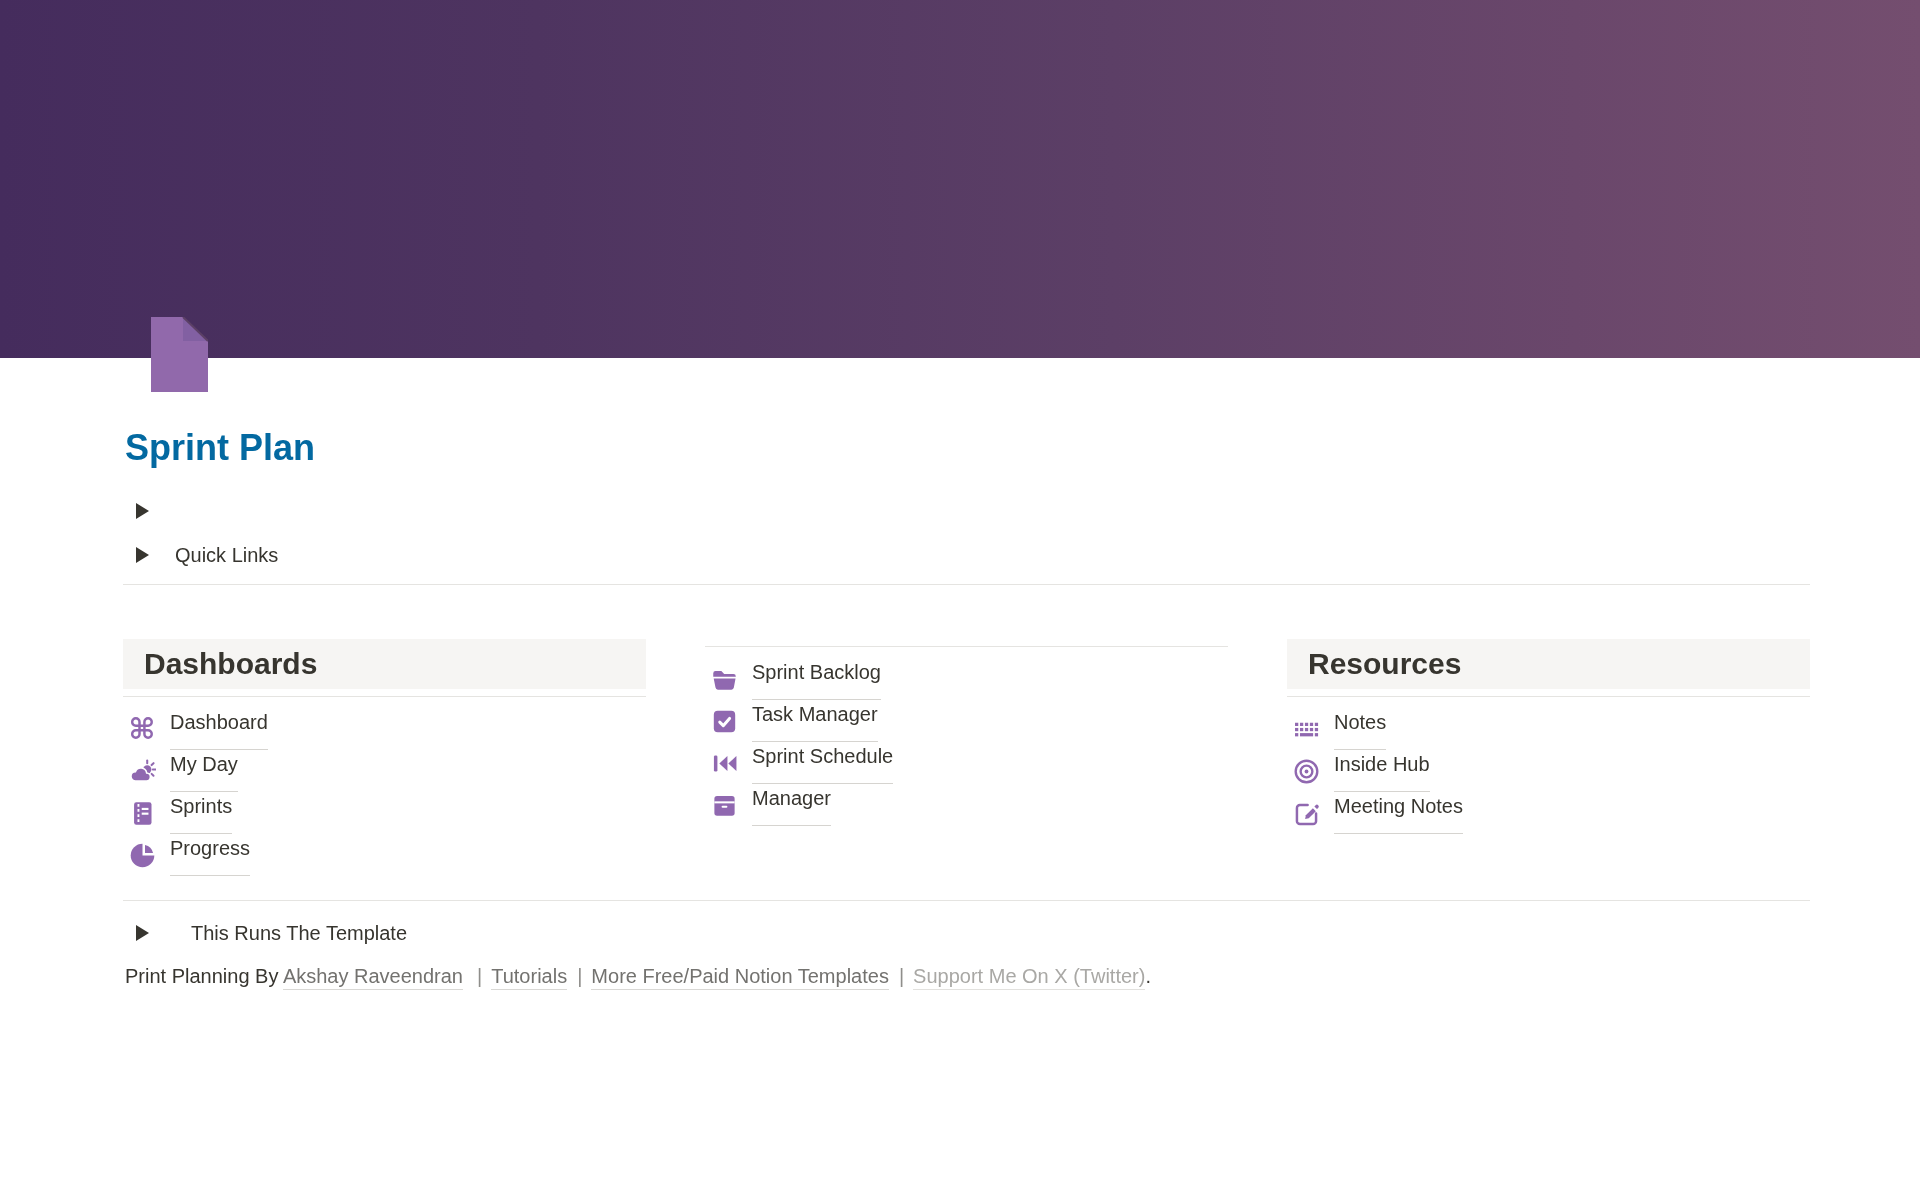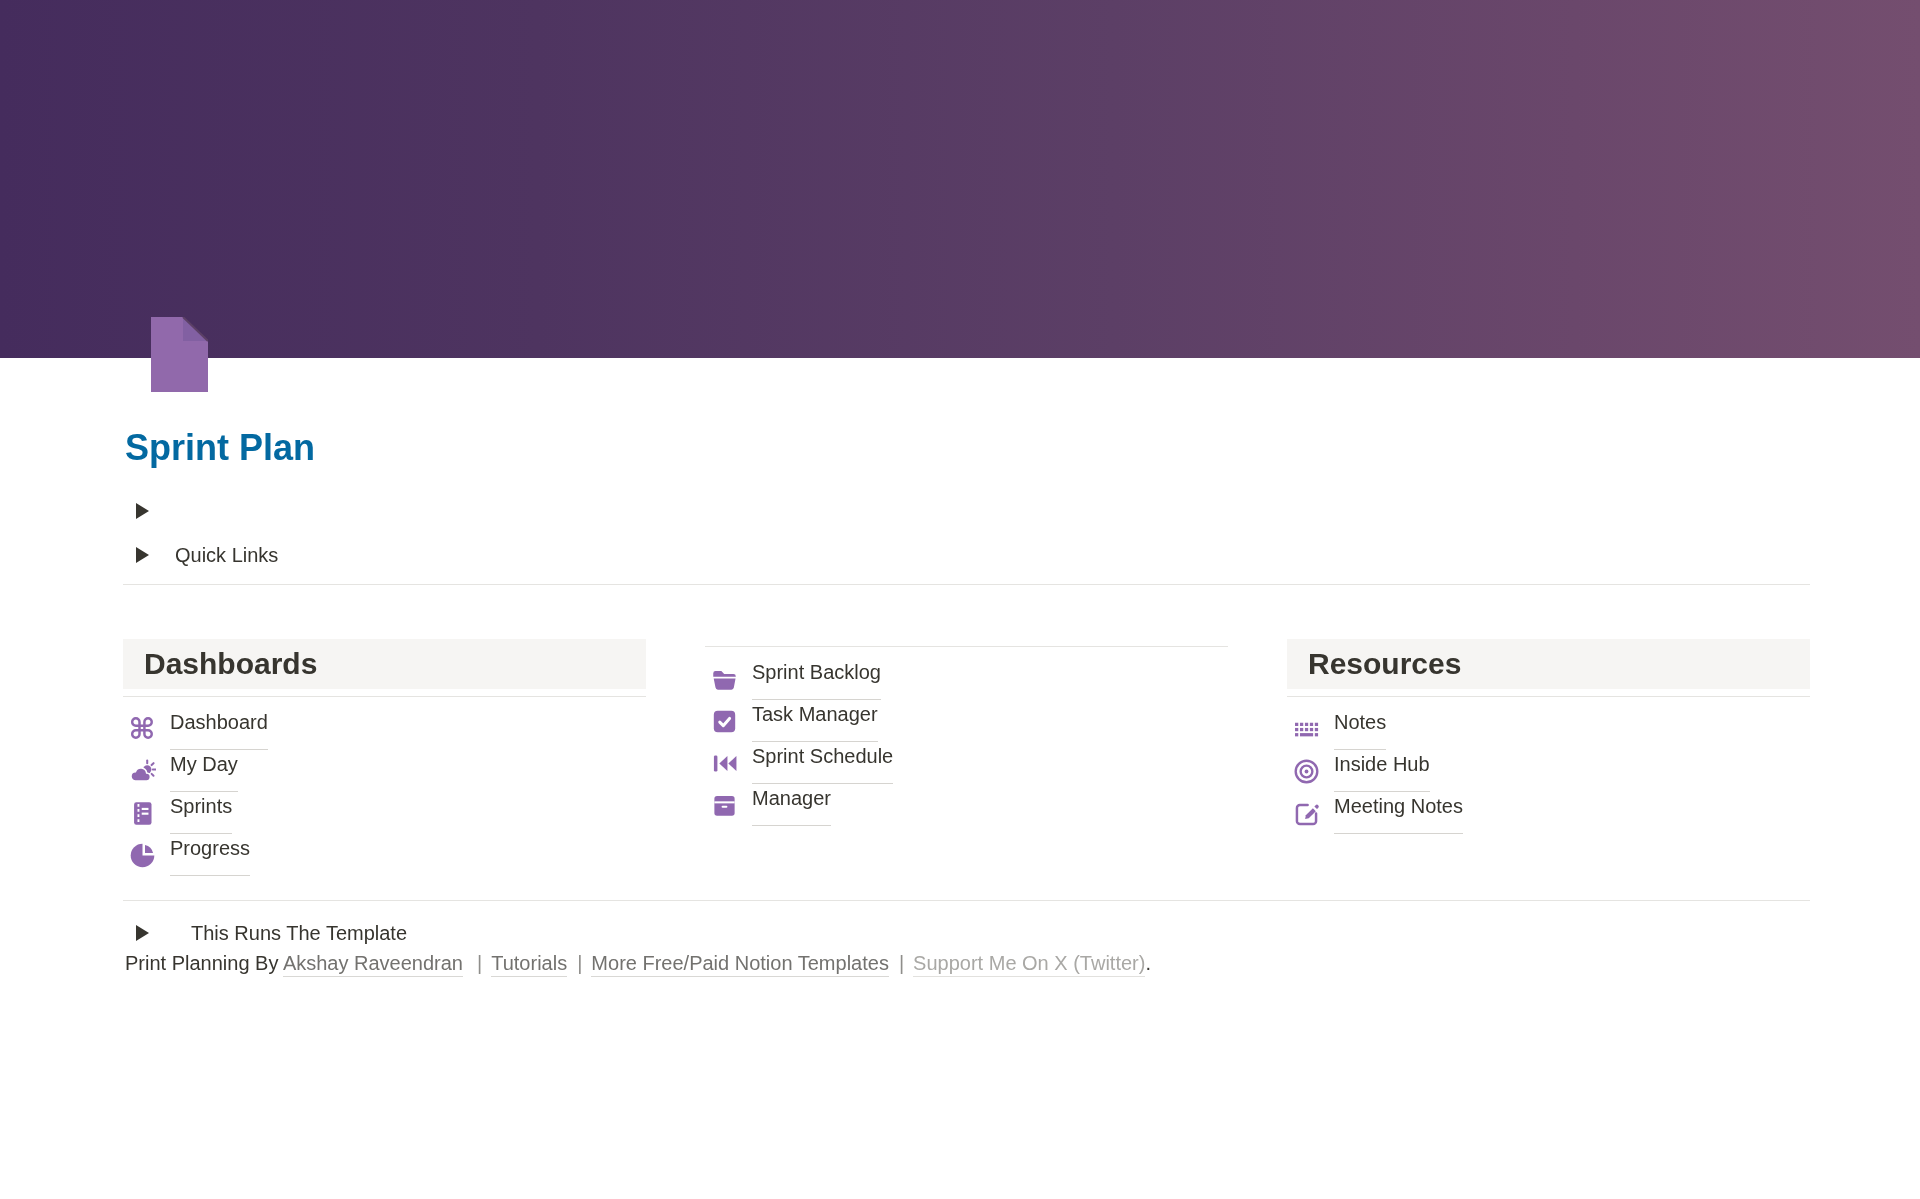--- a/index.html
+++ b/index.html
@@ -84,21 +84,21 @@
     font-size: 29px; line-height: 30px; font-weight: 600; color: #9068b0;
   }
   .link-label {
     font-size: 20px; line-height: 26px; color: #37352f;
     border-bottom: 1.5px solid #d6d4d0; padding-bottom: 14px;
   }
 
   
   .bottom-toggle { margin-top: 17px; gap: 16px; }
   .footer {
-    margin-left: 2px;
+    margin-top: 13px; margin-left: 2px;
     font-size: 20px; line-height: 30px; color: #37352f;
   }
   .footer .flink {
     color: #73726f; cursor: pointer;
     border-bottom: 1.5px solid #d9d8d5; padding-bottom: 2px;
   }
   .footer .flink.faint {
     color: #a9a8a5; border-bottom-color: #e2e1de;
   }
   .footer .sep { color: #8f8e8b; margin: 0 9px 0 10px; }

